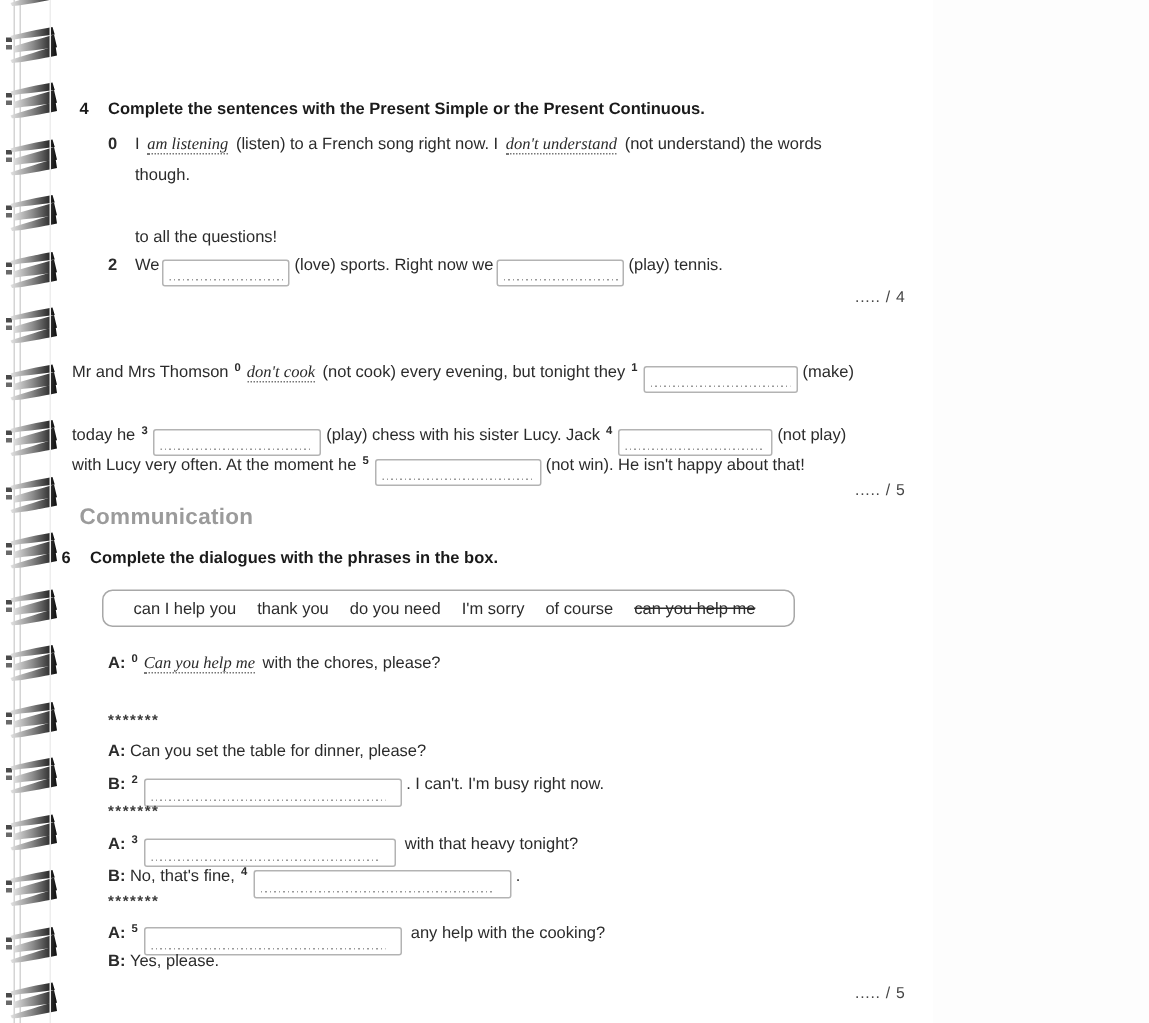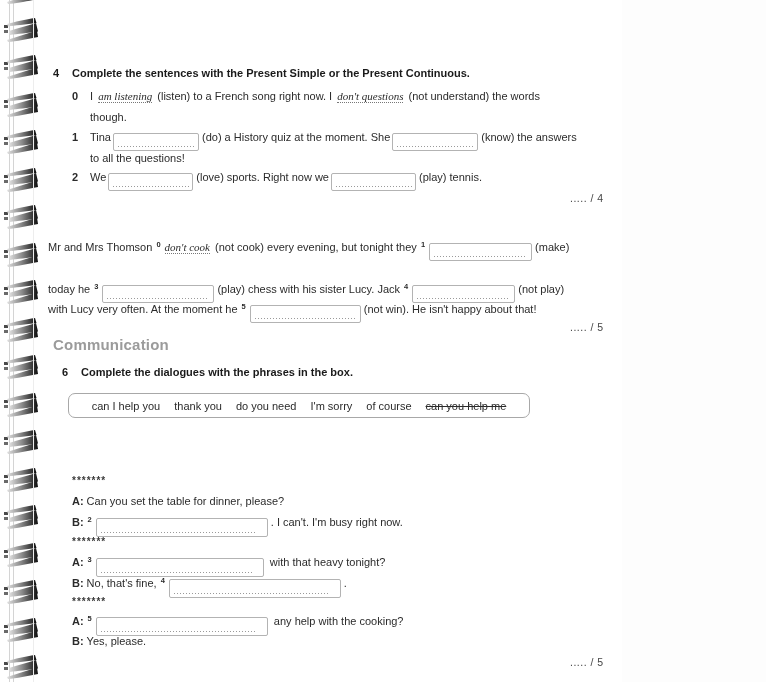--- a/index.html
+++ b/index.html
@@ -31,21 +31,21 @@
   .fill-box{display:inline-block;height:18px;box-sizing:border-box;background:#fff;
     border:1px solid #b3b3b3;border-radius:2px;margin:0 3px 0 2px;vertical-align:-5px;
     font-family:"Liberation Sans",sans-serif;font-size:11px;padding:0 4px;color:#2b2b2b;outline:none;
     background-image:repeating-linear-gradient(to right,#9a9a9a 0 1px,transparent 1px 3px);
     background-size:92% 1px;background-repeat:no-repeat;background-position:4px calc(100% - 3px);}
   .fill-tall{height:19px;}
 
   
   .phrase-box{position:absolute;left:68px;top:393px;width:462px;height:25px;box-sizing:border-box;
     border:1px solid #a8a8a8;border-radius:7px;background:#fff;display:flex;align-items:center;
-    justify-content:center;gap:14px;font-size:11px;color:#2b2b2b;}
+    justify-content:flex-start;gap:14px;font-size:11px;color:#2b2b2b;padding-left:20px;}
   .struck{text-decoration:line-through;}
 </style>
 </head>
 <body>
 
 <div class="canvas">
 
   <svg width="0" height="0" style="position:absolute" aria-hidden="true">
     <defs>
       <linearGradient id="coilGrad" x1="0" y1="0" x2="1" y2="0">
@@ -123,53 +123,53 @@
     <svg class="coil" style="top:653px">
         <use href="#coil"></use>
       </svg>
   </div>
   <div class="page-left-edge"></div>
   <div class="vline" style="left:642px"></div>
   <div class="vline" style="left:648px"></div>
 
   <div class="ln hdr" style="top:66px;left:53px"><span class="num">4</span><span>Complete the sentences with the Present Simple or the Present Continuous.</span></div>
 
-  <div class="ln" style="top:89px;left:72px"><span class="inum">0</span><span>I </span><span class="hw">am listening</span><span> (listen) to a French song right now. I </span><span class="hw">don't questions</span><span> (not understand) the words</span></div>
+  <div class="ln" style="top:89px;left:72px"><span class="inum">0</span><span>I </span><span class="hw">am listening</span><span> (listen) to a French song right now. I </span><span class="hw">don't understand</span><span> (not understand) the words</span></div>
   <div class="ln" style="top:110px;left:90px"><span>though.</span></div>
 
-  <div class="ln" style="top:130px;left:72px"><span class="inum">1</span><span>Tina</span><input class="fill-box" style="width: 86px;"><span>(do) a History quiz at the moment. She</span><input class="fill-box" style="width: 86px;"><span>(know) the answers</span></div>
   <div class="ln" style="top:151px;left:90px"><span>to all the questions!</span></div>
 
   <div class="ln" style="top:170px;left:72px"><span class="inum">2</span><span>We</span><input class="fill-box" style="width: 85px;"><span>(love) sports. Right now we</span><input class="fill-box" style="width: 85px;"><span>(play) tennis.</span></div>
 
   <div class="ln score" style="top:191px;left:570px">..... / 4</div>
 
 
   <div class="ln" style="top:238px;left:48px"><span>Mr and Mrs Thomson </span><span class="sup">0</span><span class="hw">don't cook</span><span> (not cook) every evening, but tonight they </span><span class="sup">1</span><input class="fill-box" style="width: 103px;"><span>(make)</span></div>
 
 
   <div class="ln" style="top:280px;left:48px"><span>today he </span><span class="sup">3</span><input class="fill-box" style="width: 112px;"><span>(play) chess with his sister Lucy. Jack </span><span class="sup">4</span><input class="fill-box" style="width: 103px;"><span>(not play)</span></div>
 
   <div class="ln" style="top:300px;left:48px"><span>with Lucy very often. At the moment he </span><span class="sup">5</span><input class="fill-box" style="width: 111px;"><span>(not win). He isn't happy about that!</span></div>
 
   <div class="ln score" style="top:320px;left:570px">..... / 5</div>
 
   <div class="ln comm" style="top:338px;left:53px">Communication</div>
 
-  <div class="ln hdr" style="top:365px;left:62px"><span class="num">6</span><span>Complete the dialogues with the phrases in the box.</span></div>
+  <div class="ln hdr" style="top:365px;left:41px"><span class="num">6</span><span>Complete the dialogues with the phrases in the box.</span></div>
 
   <div class="phrase-box">
     <span class="phrase">can I help you</span>
     <span class="phrase">thank you</span>
     <span class="phrase">do you need</span>
     <span class="phrase">I'm sorry</span>
     <span class="phrase">of course</span>
     <span class="phrase struck">can you help me</span>
   </div>
 
+  <div class="ln" style="top:432px;left:72px"><span class="sp">A:</span><span class="sup">0</span><span class="hw">Can you help me</span><span> with the chores, please?</span></div>
 
 
   <div class="ln sep" style="top:474px;left:72px">*******</div>
 
   <div class="ln" style="top:494px;left:72px"><span class="sp">A:</span><span>Can you set the table for dinner, please?</span></div>
 
   <div class="ln" style="top:513px;left:72px"><span class="sp">B:</span><span class="sup">2</span><input class="fill-box fill-tall" style="width: 172px;"><span>. I can't. I'm busy right now.</span></div>
 
   <div class="ln sep" style="top:535px;left:72px">*******</div>
 

